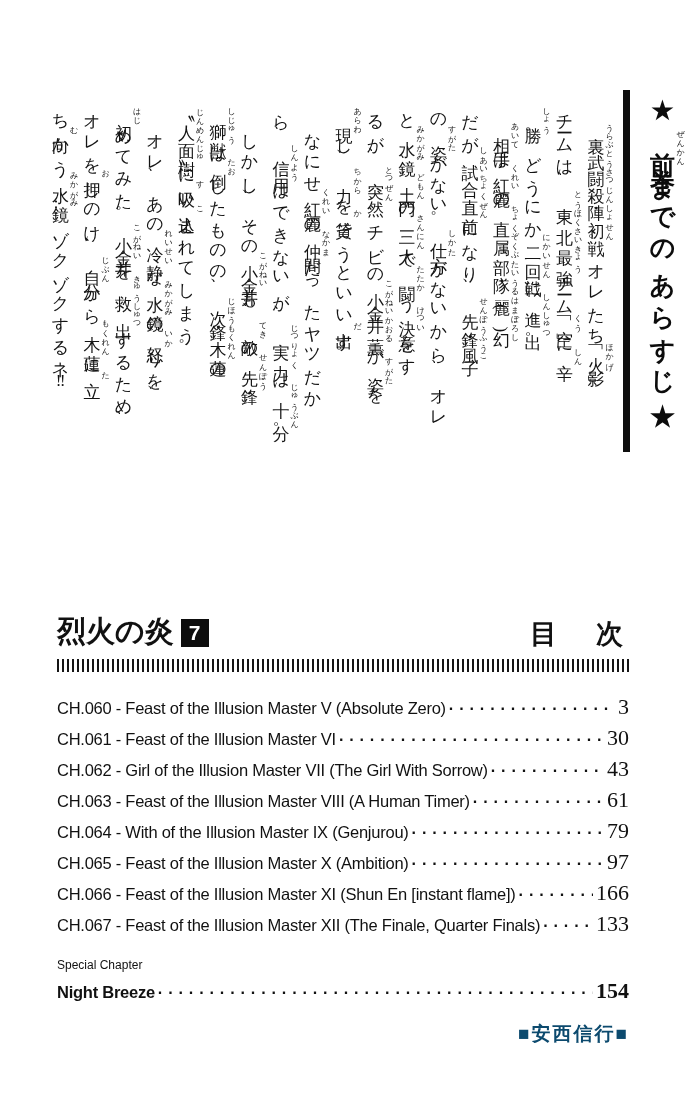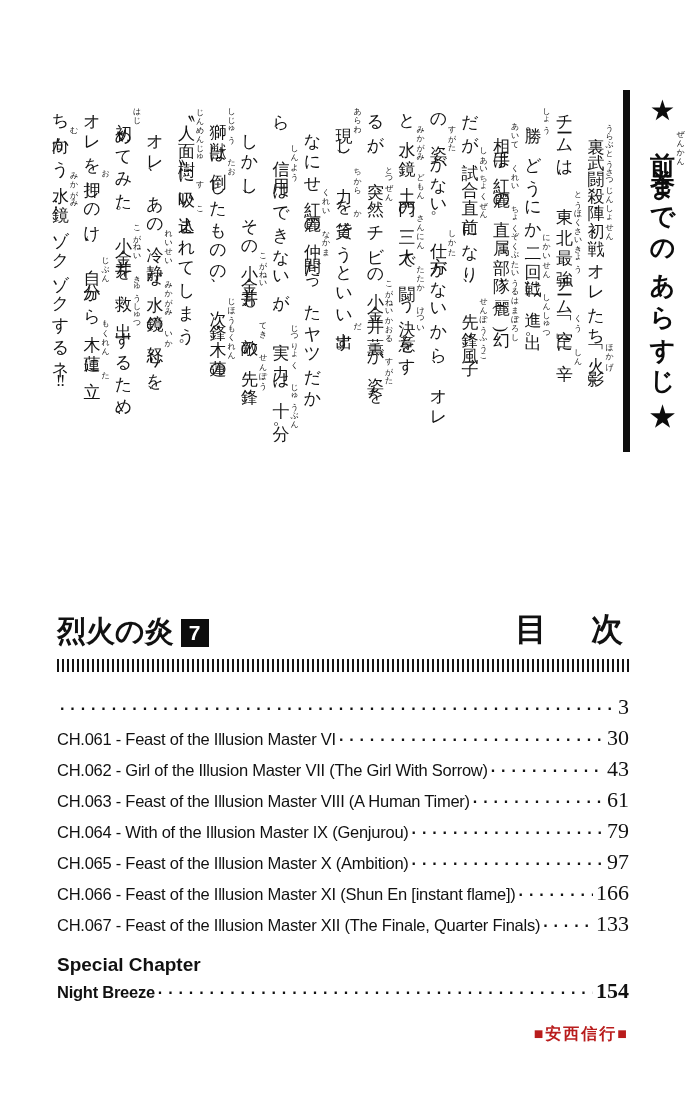--- a/index.html
+++ b/index.html
@@ -19,35 +19,35 @@
                font-family:"Liberation Sans",sans-serif;font-weight:700;font-size:25px;
                letter-spacing:4px;line-height:42px;padding-top:8px;color:#0c0c0c;}
 
   
   .toc{position:absolute;top:618px;left:57px;width:572px;
        font-family:"Liberation Sans",sans-serif;color:#111;}
   .title-row{display:flex;justify-content:space-between;align-items:flex-end;height:34px;gap:32px;}
   .series-title{display:flex;align-items:center;gap:7px;font-size:29px;font-weight:700;letter-spacing:0px;}
   .vol-box{display:flex;align-items:center;justify-content:center;width:28px;height:28px;
            background:#0d0d0d;color:#fff;font-size:21px;font-weight:700;margin-top:2px;}
-  .toc-heading{font-size:32px;font-weight:700;letter-spacing:6px;}
+  .toc-heading{font-size:27px;font-weight:700;letter-spacing:6px;}
   .bars{margin-top:7px;height:13px;
         background:repeating-linear-gradient(90deg,#151515 0 2px,transparent 2px 5px);}
   .chapters{margin-top:19px;}
   .ch-row{display:flex;align-items:baseline;height:31px;line-height:31px;font-size:16.5px;}
   .ch-label{white-space:nowrap;letter-spacing:-0.25px;flex:0 1 auto;}
   .leader{flex:1 1 0;min-width:0;overflow:hidden;white-space:nowrap;
           letter-spacing:5px;margin:0 3px;font-size:16px;font-weight:700;}
   .ch-page{font-family:"Liberation Serif",serif;font-size:22px;line-height:31px;white-space:nowrap;}
   .special{margin-top:16px;}
-  .special-heading{font-size:19px;font-weight:700;line-height:20px;}
+  .special-heading{font-size:12px;font-weight:400;line-height:20px;}
   .special-row{display:flex;align-items:baseline;line-height:24px;font-size:16.5px;
                font-weight:700;}
-  .author{margin-top:15px;text-align:right;font-size:16px;font-weight:700;
-          letter-spacing:2px;line-height:26px;color:#b91c1c;}
+  .author{margin-top:15px;text-align:right;font-size:19px;font-weight:700;
+          letter-spacing:2px;line-height:26px;color:#0c4a6e;}
 </style>
 </head>
 <body>
 
 <div id="page">
 
   <section class="synopsis">
     <div class="syn-text" id="syn-text">
         <div class="syn-line">　<ruby>裏武闘殺陣<rt>うらぶとうさつじん</rt></ruby>・<ruby>初戦<rt>しょせん</rt></ruby>。オレたち「<ruby>火影<rt>ほかげ</rt></ruby>」</div>
         <div class="syn-line">チームは、<ruby>東北最強<rt>とうほくさいきょう</rt></ruby>チーム「<ruby>空<rt>くう</rt></ruby>」に<ruby>辛<rt>しん</rt></ruby></div>
@@ -78,20 +78,21 @@
         <span>烈火の炎</span>
         <span class="vol-box">7</span>
       </div>
       <div class="toc-heading">目　次</div>
     </div>
 
     <div class="bars"></div>
 
     <div class="chapters" id="chapters">
   <div class="ch-row">
+    <span class="ch-label">CH.060 - Feast of the Illusion Master V (Absolute Zero)</span>
     <span class="leader">················································································</span>
     <span class="ch-page">3</span>
   </div>
 
   <div class="ch-row">
     <span class="ch-label">CH.061 - Feast of the Illusion Master VI</span>
     <span class="leader">················································································</span>
     <span class="ch-page">30</span>
   </div>
 

